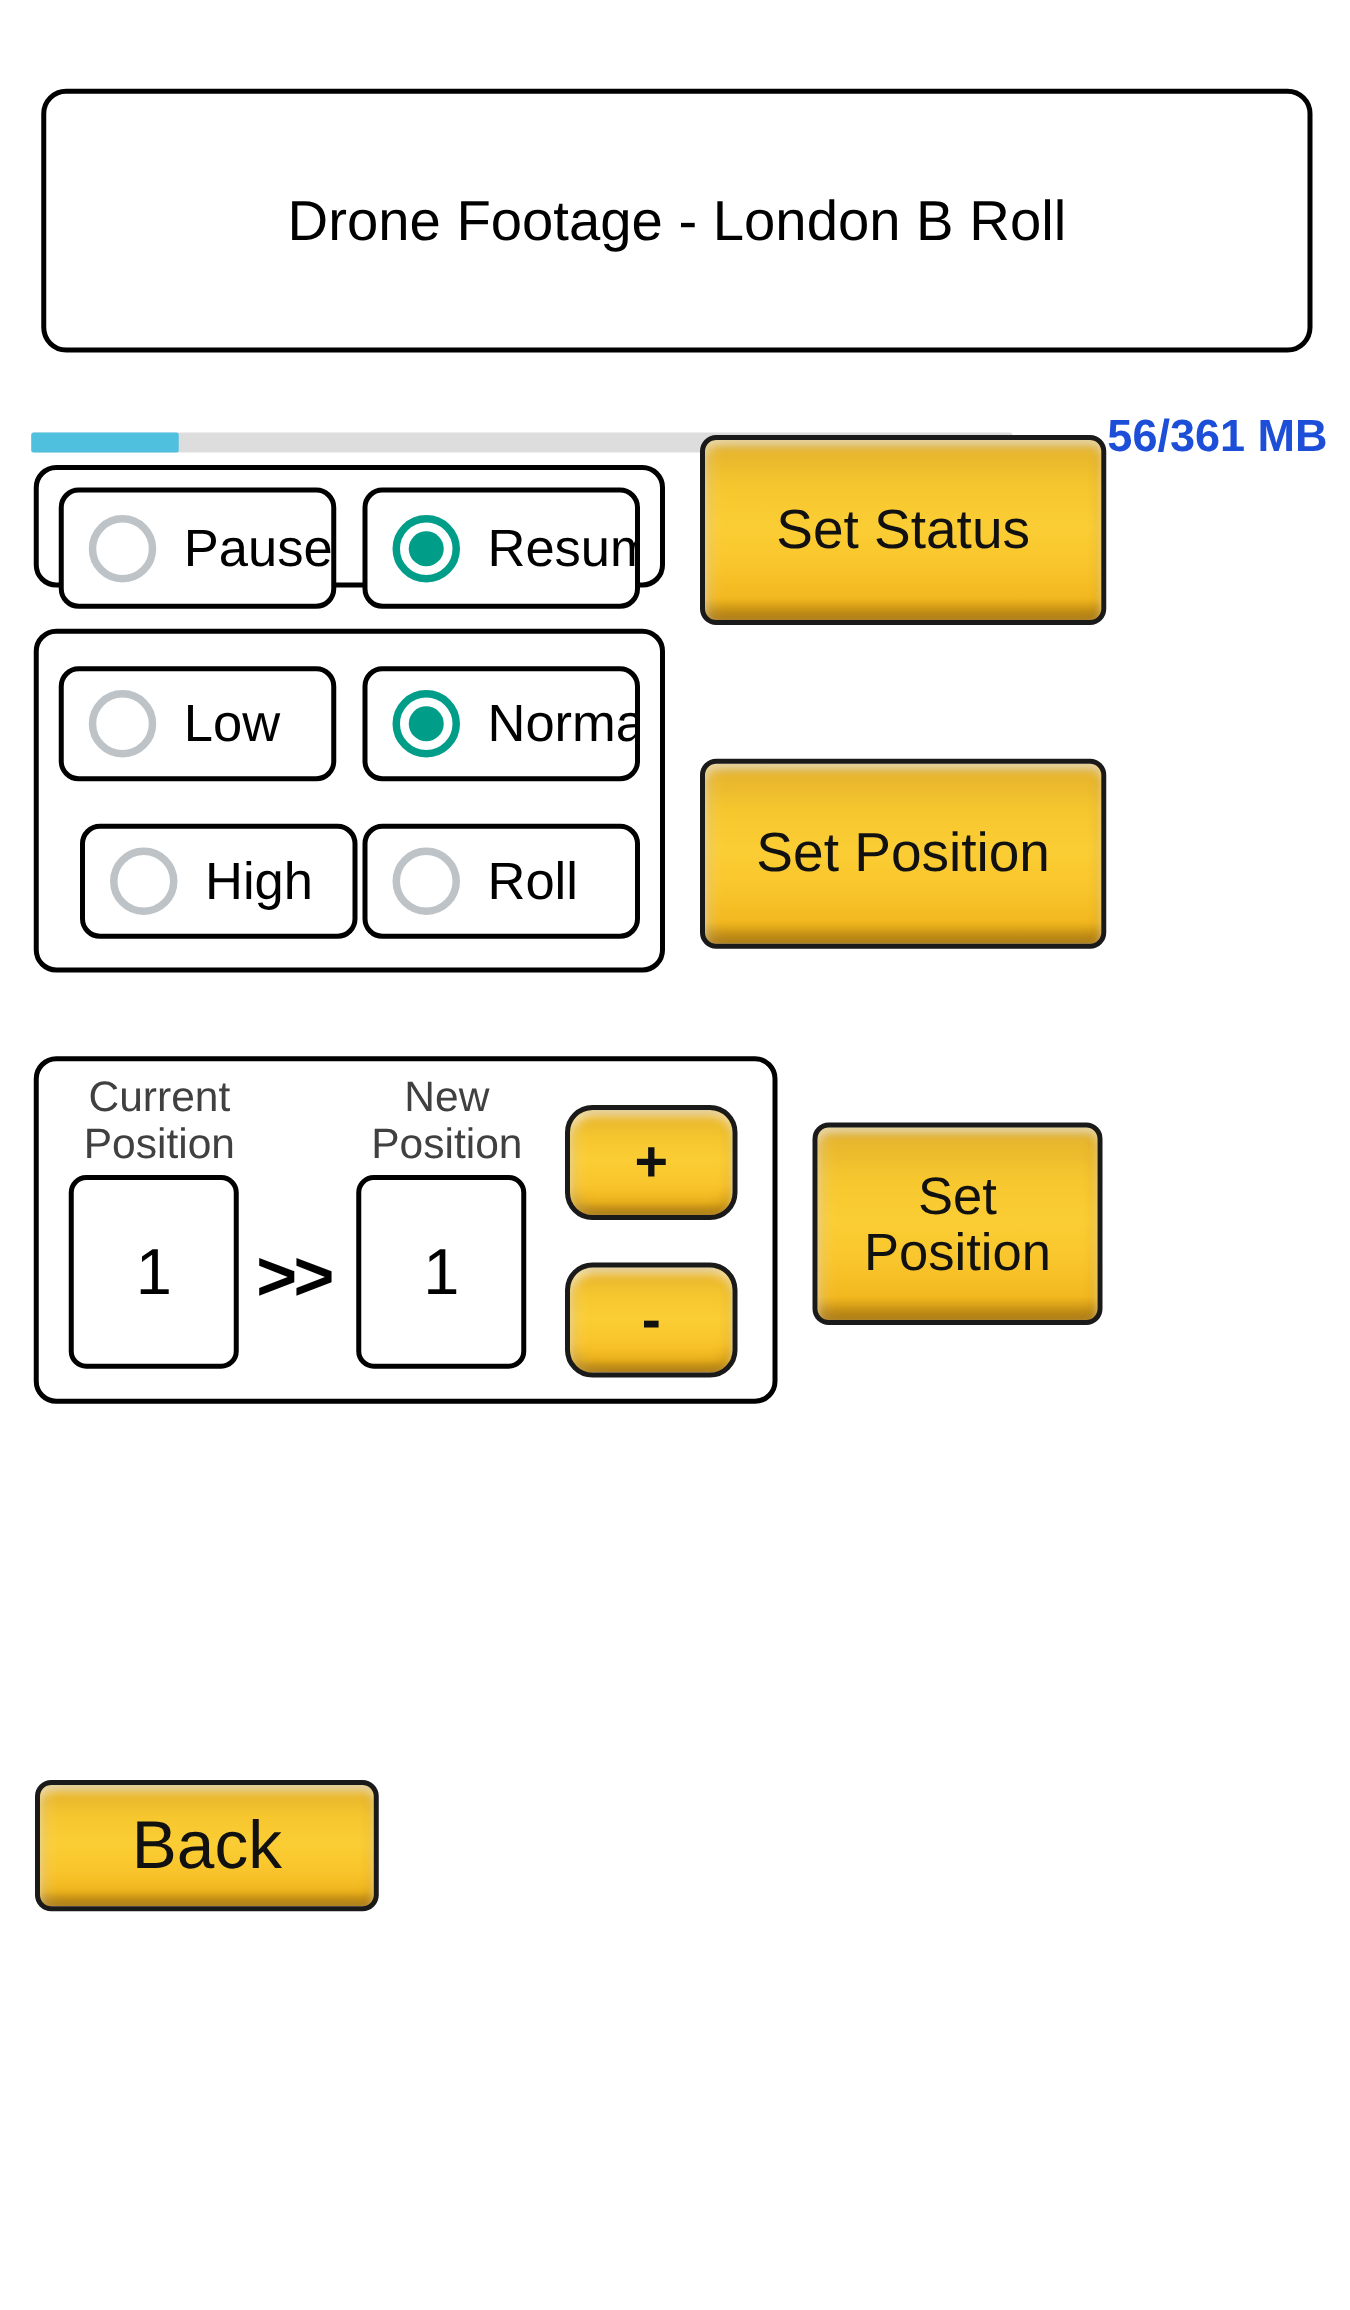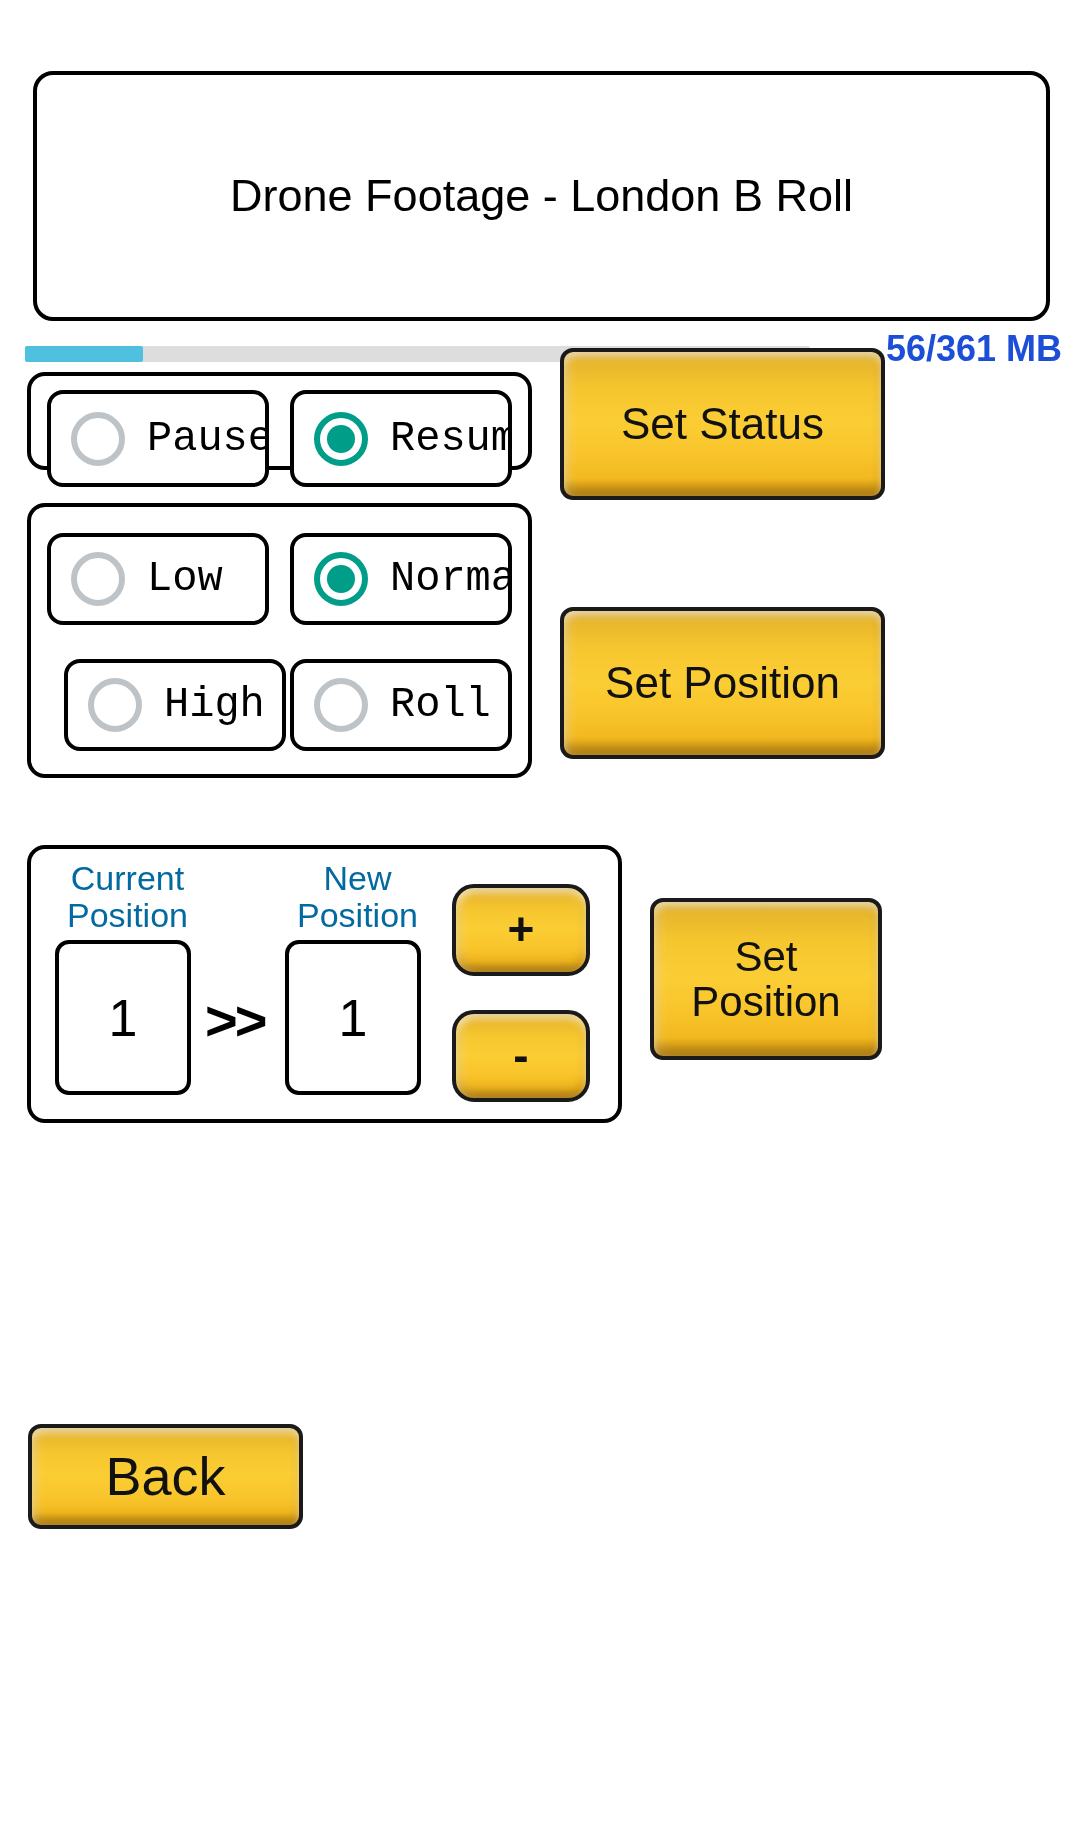--- a/index.html
+++ b/index.html
@@ -12,21 +12,21 @@
   .screen {
     position: relative;
     width: 1080px; height: 1848px;
     background: #ffffff;
   }
 
   
   .title-box {
     position: absolute;
     left: 33px; top: 71px;
-    width: 1017px; height: 250px;
+    width: 1017px; height: 211px;
     border: 4px solid #000000;
     border-radius: 20px;
     background: #ffffff;
     display: flex;
     align-items: center;
     justify-content: center;
   }
   .title-text {
     font-size: 45px;
     color: #000000;
@@ -92,21 +92,20 @@
     width: 28px; height: 28px;
     border-radius: 50%;
     background: transparent;
   }
   .radio.on .dot { background: #009d89; }
   .opt-label {
     margin-left: 22px;
     font-size: 42px;
     color: #000000;
     white-space: nowrap;
-    font-family: Liberation Mono, monospace;
   }
 
   
   .gold {
     position: absolute;
     border: 4px solid #1a1a1a;
     border-radius: 13px;
     background: linear-gradient(to bottom,
         #c89a22 0%,
         #e8b62c 7%,
@@ -124,21 +123,21 @@
     text-align: center;
     color: #111111;
     line-height: 1.08;
   }
   .gold.small { border-radius: 22px; }
 
   
   .pos-caption {
     position: absolute;
     font-size: 34px;
-    color: #0369a1;
+    color: #404040;
     text-align: center;
     line-height: 1.08;
     white-space: pre-line;
   }
   .pos-value {
     position: absolute;
     border: 4px solid #000000;
     border-radius: 14px;
     background: #ffffff;
     display: flex;

